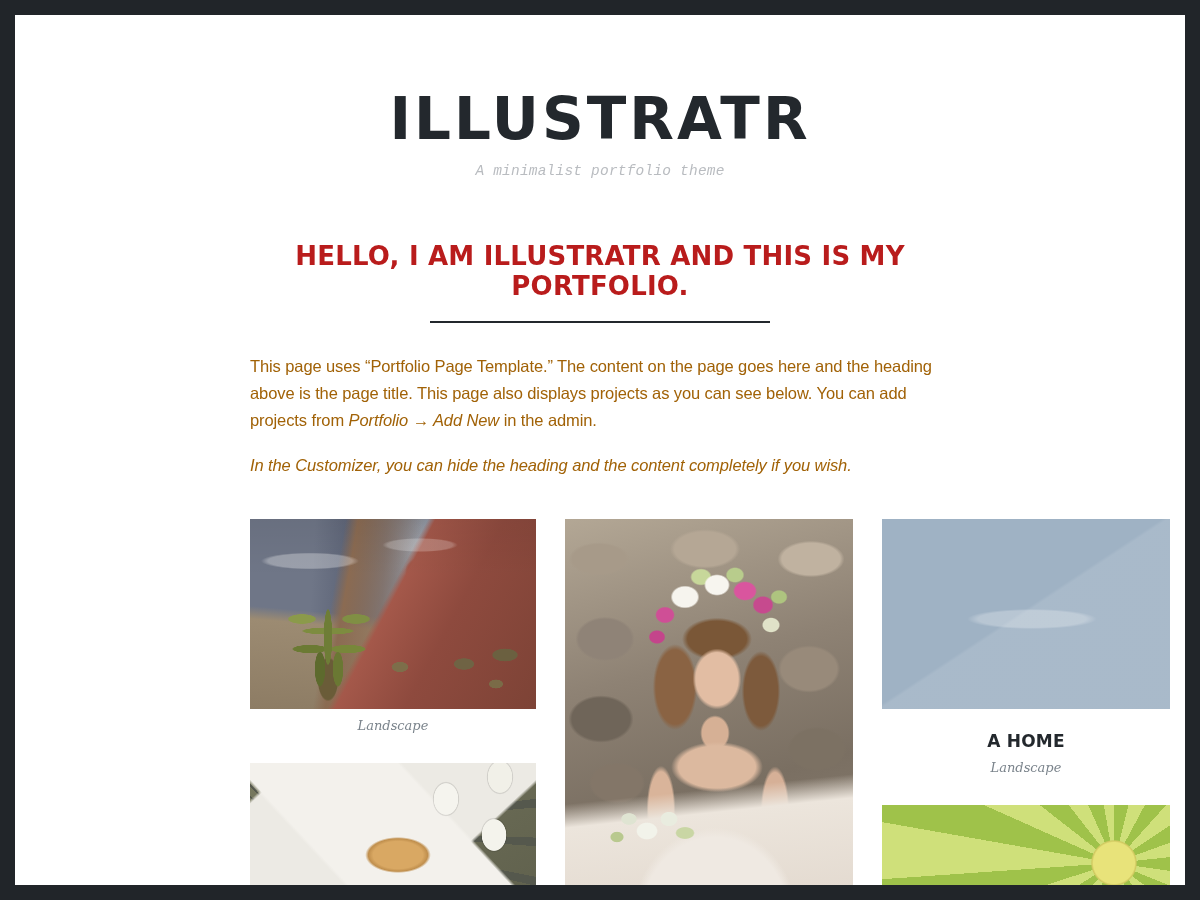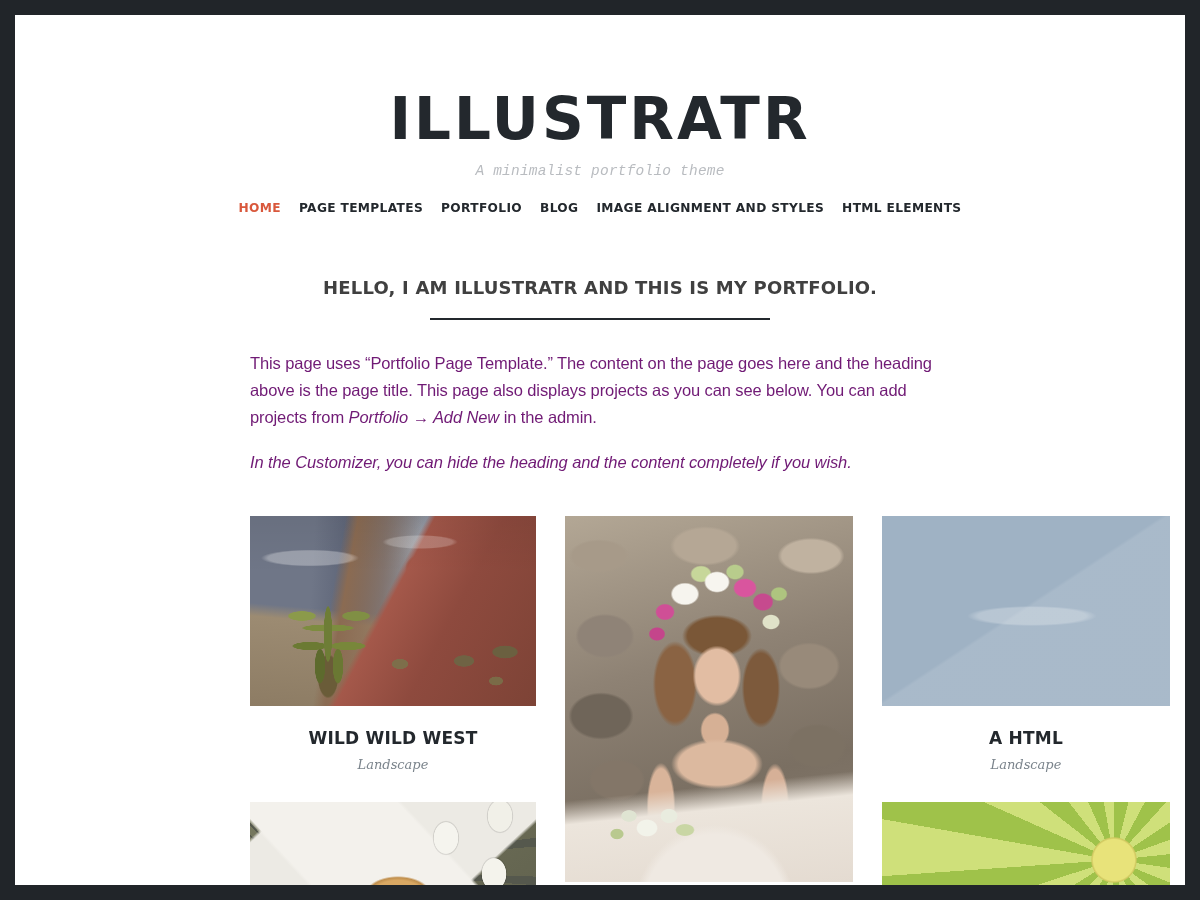--- a/index.html
+++ b/index.html
@@ -84,43 +84,43 @@
   
   #entry {
     margin: 0 auto;
     width: 700px;
     padding-top: 62px;
   }
 
   #entry-title {
     text-align: center;
     font-family: "DejaVu Sans", sans-serif;
-    font-size: 18px;
+    font-size: 26px;
     font-weight: 700;
     letter-spacing: 0.2px;
-    color: #404040;
+    color: #b91c1c;
   }
 
   #entry-divider {
     width: 340px;
     height: 0;
     margin: 20px auto 0;
     border: 0;
     border-top: 2px solid #23282d;
   }
 
   #entry-content {
     padding-top: 30px;
   }
 
   #entry-content p {
     font-family: "Liberation Sans", sans-serif;
     font-size: 16.5px;
     line-height: 27px;
-    color: #701a75;
+    color: #a16207;
     margin-bottom: 18px;
     letter-spacing: -0.1px;
   }
 
   #entry-content p:last-child { margin-bottom: 0; font-style: italic; }
 
   #entry-content em { font-style: italic; }
 
   
   #portfolio-grid {
@@ -364,63 +364,54 @@
 </head>
 <body>
 
 <div id="browser-frame">
   <div id="page">
 
     <header id="site-header">
       <h1 id="site-title">ILLUSTRATR</h1>
       <p id="site-description">A minimalist portfolio theme</p>
 
-      <nav id="primary-nav">
-        <a class="nav-item is-current" href="#">HOME</a>
-        <a class="nav-item" href="#">PAGE TEMPLATES</a>
-        <a class="nav-item" href="#">PORTFOLIO</a>
-        <a class="nav-item" href="#">BLOG</a>
-        <a class="nav-item" href="#">IMAGE ALIGNMENT AND STYLES</a>
-        <a class="nav-item" href="#">HTML ELEMENTS</a>
-      </nav>
     </header>
 
     <main id="entry">
       <h2 id="entry-title">HELLO, I AM ILLUSTRATR AND THIS IS MY PORTFOLIO.</h2>
       <hr id="entry-divider">
 
       <div id="entry-content">
         <p><span>This page uses “Portfolio Page Template.” The content on the page goes here and the heading above is the page title. This page also displays projects as you can see below. You can add projects from </span><em>Portfolio → Add New</em><span> in the admin.</span></p>
         <p>In the Customizer, you can hide the heading and the content completely if you wish.</p>
       </div>
 
       <section id="portfolio-grid">
 
         <div class="portfolio-column">
           <article class="project">
             <div class="project-thumb art-desert"></div>
-            <h3 class="project-title">WILD WILD WEST</h3>
             <p class="project-category">Landscape</p>
           </article>
 
           <article class="project">
             <div class="project-thumb art-food"></div>
           </article>
         </div>
 
         <div class="portfolio-column">
           <article class="project">
             <div class="project-thumb art-bride"></div>
           </article>
         </div>
 
         <div class="portfolio-column">
           <article class="project">
             <div class="project-thumb art-lake"></div>
-            <h3 class="project-title">A HTML</h3>
+            <h3 class="project-title">A HOME</h3>
             <p class="project-category">Landscape</p>
           </article>
 
           <article class="project">
             <div class="project-thumb art-citrus"></div>
           </article>
         </div>
 
       </section>
     </main>

